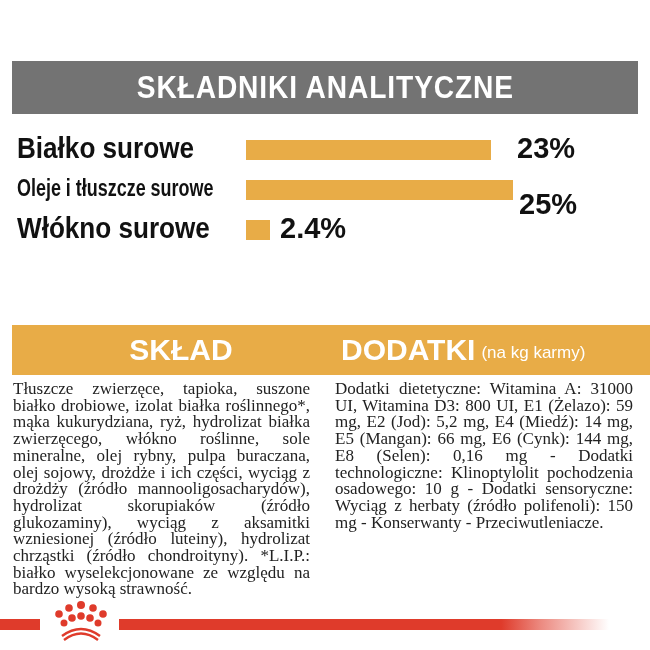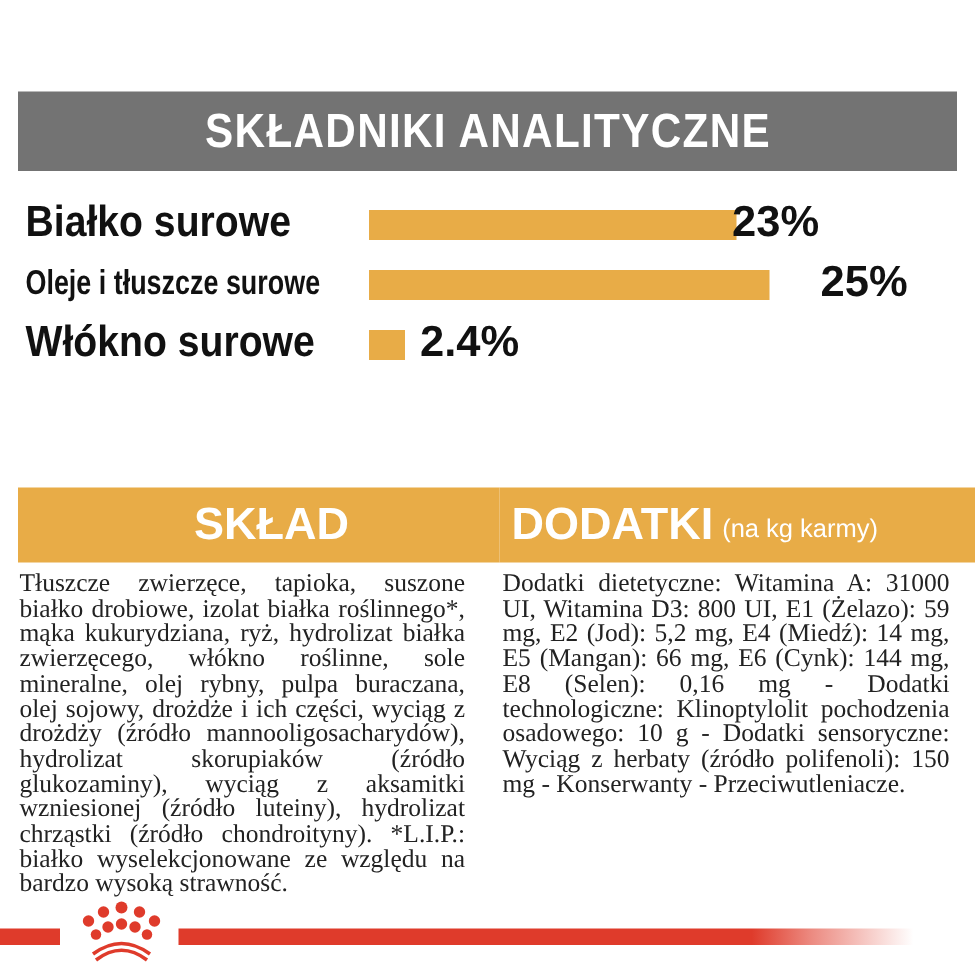--- a/index.html
+++ b/index.html
@@ -21,27 +21,27 @@
 </head>
 <body>
 
 <div class="banner">
   <span class="banner-title">SKŁADNIKI ANALITYCZNE</span>
 </div>
 
 <div class="row" style="top:132px;">
   <span class="row-label" style="font-size:29px;transform:scaleX(0.9);">Białko surowe</span>
   <div class="bar" style="top:8px;width:245px;"></div>
-  <span class="row-value" style="left:488px;top:0px;">23%</span>
+  <span class="row-value" style="left:517px;top:0px;">23%</span>
 </div>
 
 <div class="row" style="top:172px;">
   <span class="row-label" style="font-size:23px;top:3px;transform:scaleX(0.78);">Oleje i tłuszcze surowe</span>
   <div class="bar" style="top:8px;width:267px;"></div>
-  <span class="row-value" style="left:519px;top:0px;margin-left:28px;">25%</span>
+  <span class="row-value" style="left:519px;top:16px;">25%</span>
 </div>
 
 <div class="row" style="top:212px;">
   <span class="row-label" style="font-size:29px;transform:scaleX(0.9);">Włókno surowe</span>
   <div class="bar" style="top:8px;width:24px;"></div>
   <span class="row-value" style="left:280px;top:0px;">2.4%</span>
 </div>
 
 <div class="panel-head" style="left:12px;width:304px;justify-content:center;">
   <span class="panel-title">SKŁAD</span>

